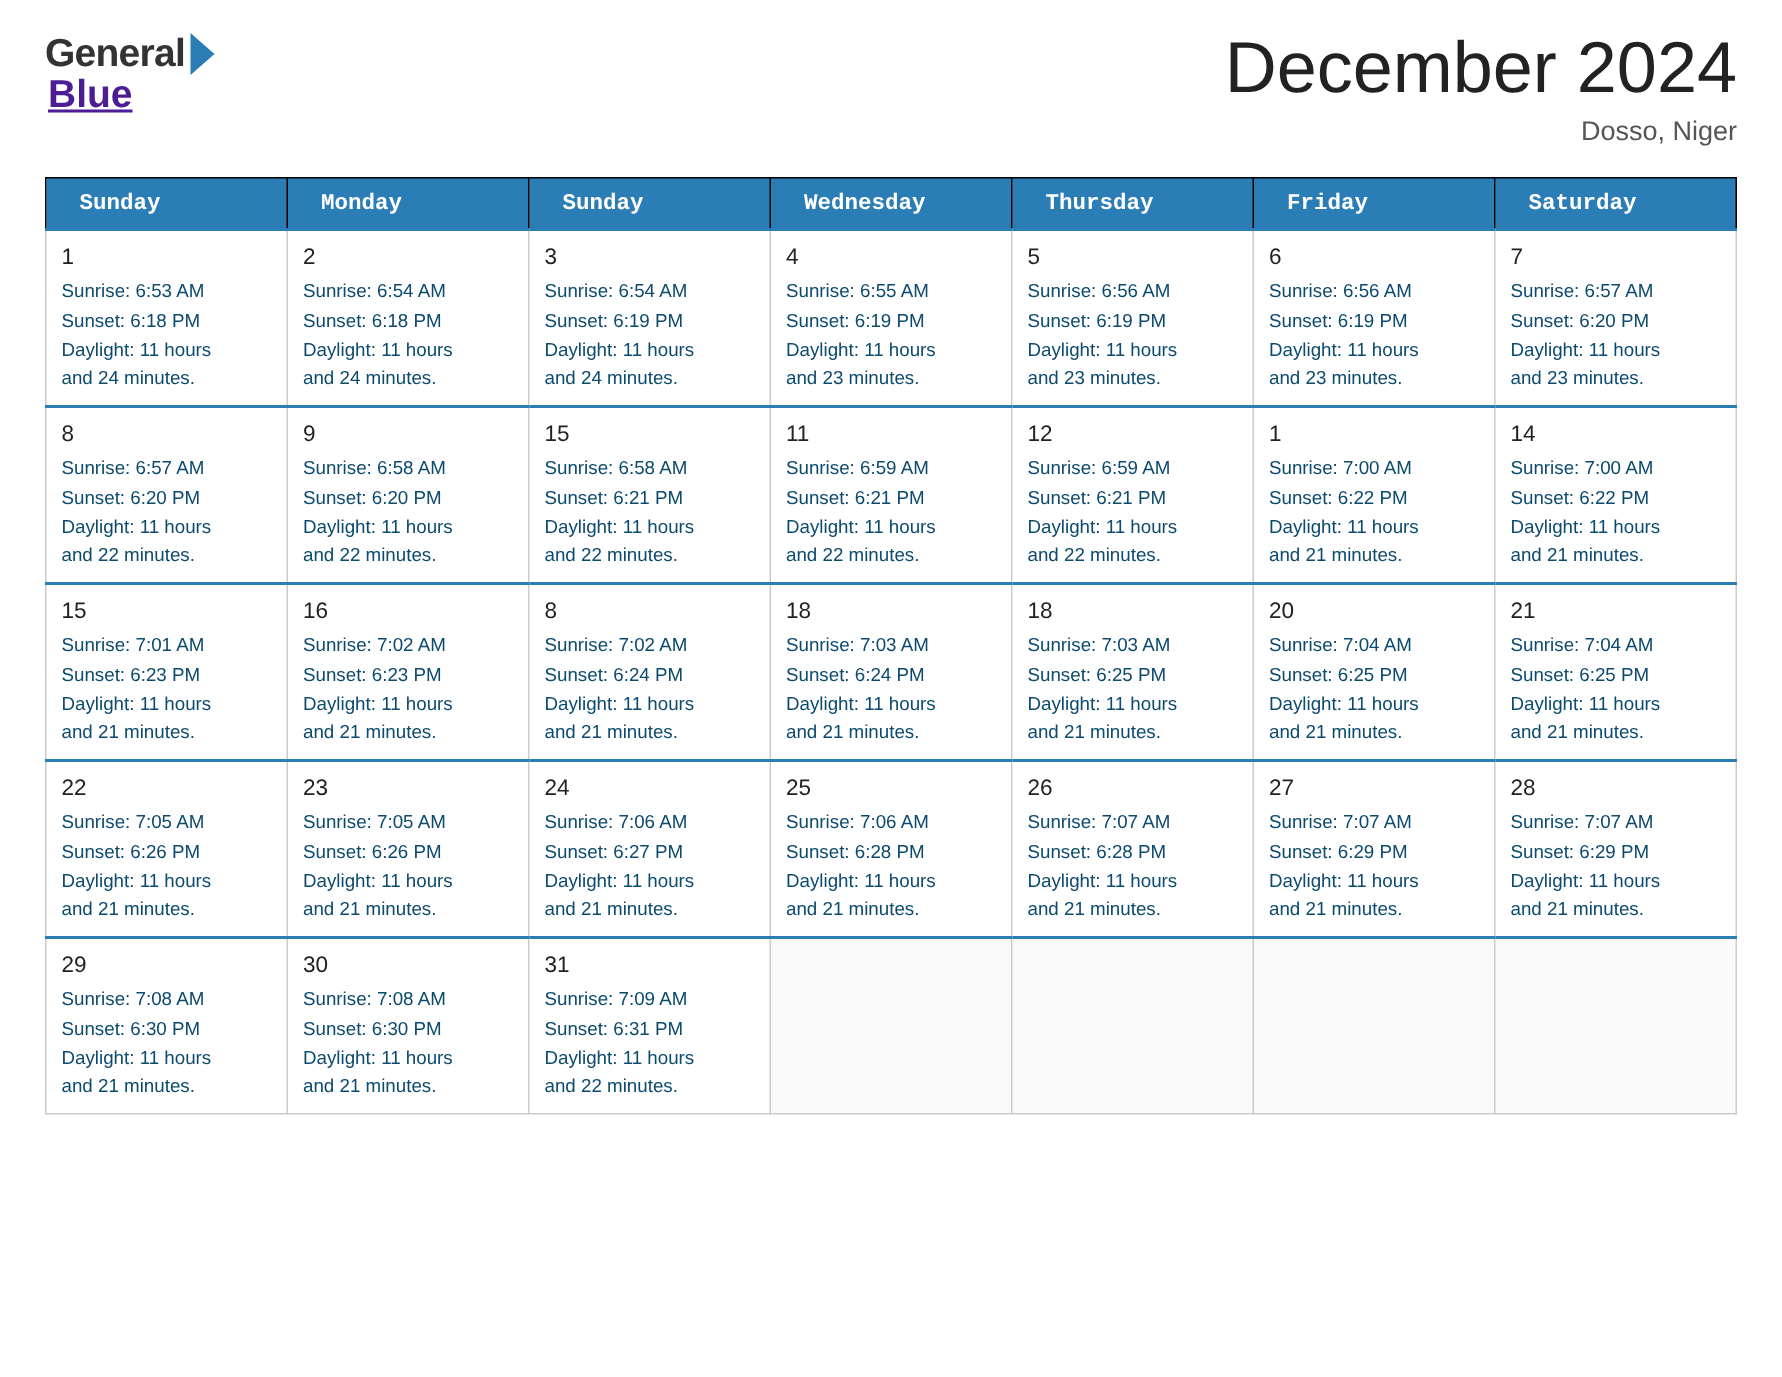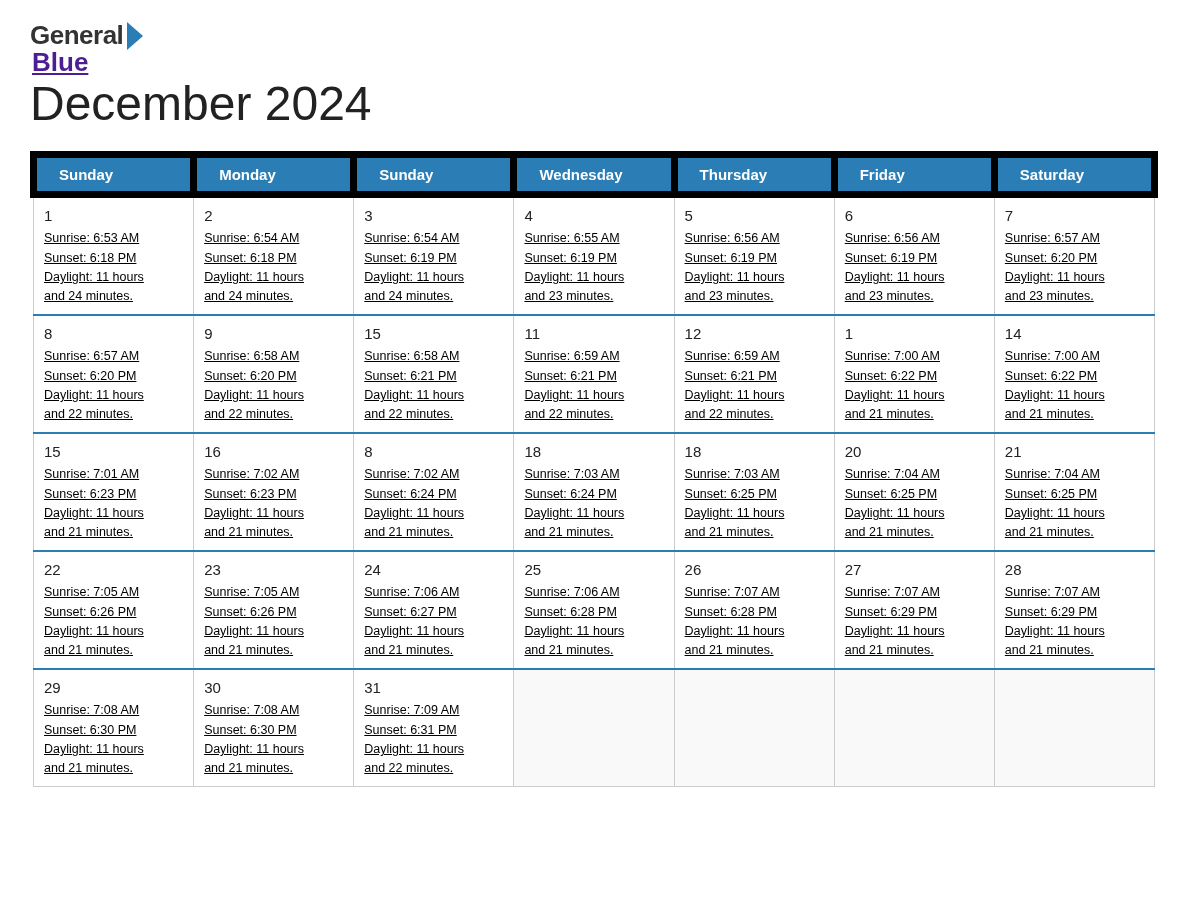--- a/index.html
+++ b/index.html
@@ -7,21 +7,20 @@
       font-family: Arial, sans-serif;
       background: #fff;
       padding: 20px 30px;
       color: #333;
     }
     .header {
       display: flex;
       justify-content: space-between;
       align-items: flex-start;
       margin-bottom: 20px;
-      flex-direction: column;
     }
     .title-section { text-align: right; }
     .month-title {
       font-size: 48px;
       font-weight: normal;
       color: #222;
       line-height: 1.1;
     }
     .location {
       font-size: 18px;
@@ -33,21 +32,22 @@
       border-collapse: collapse;
       table-layout: fixed;
     }
     .calendar th {
       background-color: #2b7db5;
       color: #fff;
       padding: 8px 22px;
       text-align: left;
       font-size: 15px;
       font-weight: bold;
-      border: 7px solid #000000;
+      border: 1px solid #000000;
+      font-family: Liberation Mono, monospace;
     }
     .calendar td {
       vertical-align: top;
       border: 1px solid #ccc;
       border-top: 2px solid #2b7db5;
       padding: 7px 10px;
       font-size: 12.5px;
       line-height: 1.5;
       min-height: 90px;
       background: #fff;
@@ -57,24 +57,23 @@
       border-top: 2px solid #2b7db5;
     }
     .day-number {
       font-size: 15px;
       font-weight: normal;
       color: #222;
       display: block;
       margin-bottom: 2px;
     }
     .day-info {
-      color: #000000;
+      color: #0c4a6e;
       font-size: 12.5px;
       line-height: 1.55;
-      text-decoration: underline;
     }
     .logo-wrapper {
       display: flex;
       flex-direction: column;
       align-items: flex-start;
     }
     .logo-row {
       display: flex;
       align-items: center;
     }
@@ -109,20 +108,21 @@
 <div class="header">
   <div class="logo-wrapper">
     <div class="logo-row">
       <span class="logo-text-general">General</span>
       <span class="logo-arrow"></span>
     </div>
     <span class="logo-text-blue">Blue</span>
   </div>
   <div class="title-section">
     <div class="month-title">December 2024</div>
+    <div class="location">Dosso, Niger</div>
   </div>
 </div>
 
 <table class="calendar">
   <thead>
     <tr>
     <th>Sunday</th>
         <th>Monday</th>
         <th>Sunday</th>
         <th>Wednesday</th>

